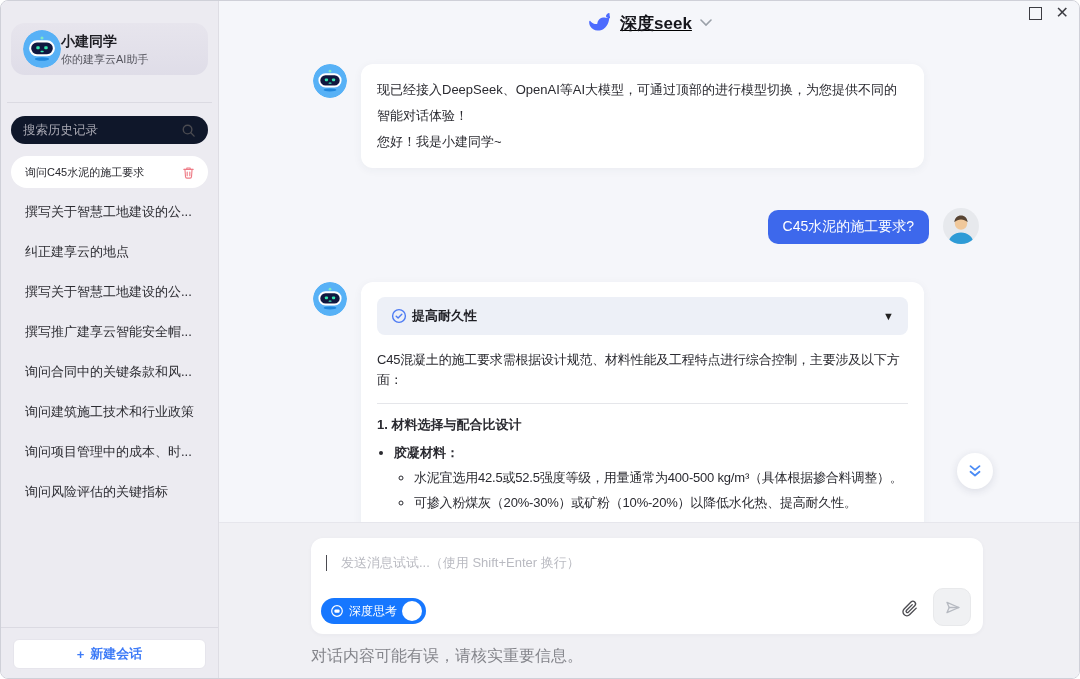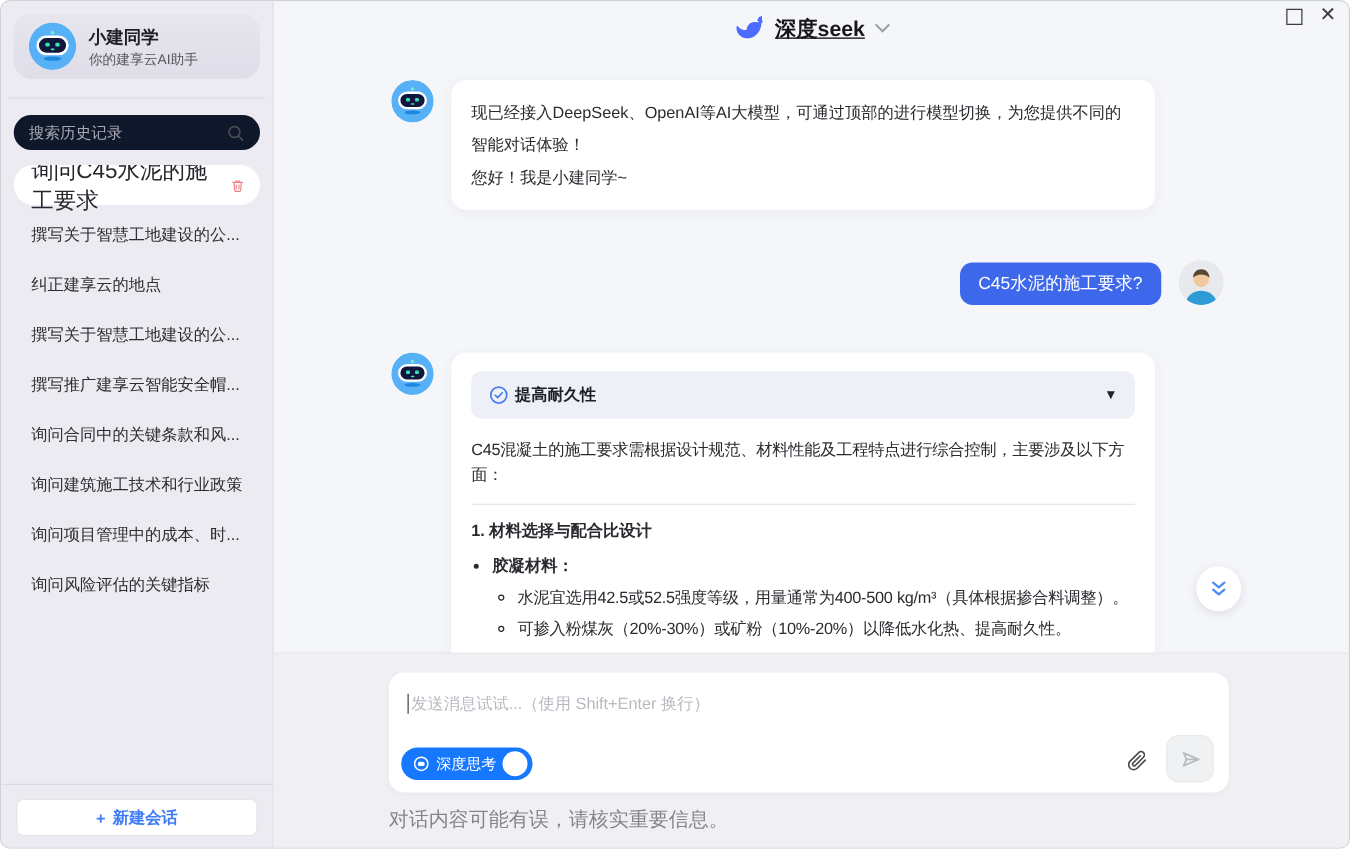--- a/index.html
+++ b/index.html
@@ -1,29 +1,29 @@
 <!DOCTYPE html>
 <html><head>
 <meta charset="utf-8">
 <style>
   * { margin:0; padding:0; box-sizing:border-box; }
   html,body { width:1080px; height:679px; background:#fff; font-family:"Liberation Sans","DejaVu Sans",sans-serif; }
   .window { width:1080px; height:679px; border:1px solid #cfd0d8; border-radius:8px; overflow:hidden; display:flex; background:#F5F6FA; position:relative; }
 
   
   .sidebar { width:218px; min-width:218px; background:#ECEBF1; border-right:1px solid #dedde4; display:flex; flex-direction:column; padding:10px 0 9px 0; }
-  .profile-card { margin:0 10px; background:linear-gradient(180deg,#E7E5ED,#DFDDE8); border-radius:14px; padding:7px 12px; display:flex; align-items:center; gap:10px; height:52px; }
+  .profile-card { margin:12px 10px; background:linear-gradient(180deg,#E7E5ED,#DFDDE8); border-radius:14px; padding:7px 12px; display:flex; align-items:center; height:52px; }
   .app-name { font-size:14px; font-weight:bold; color:#1e1e24; line-height:1.5; }
   .app-sub { font-size:11px; color:#55555e; }
   .sb-divider { height:1px; background:#dbdae2; margin:15px 6px 13px 6px; }
   .search-box { margin:0 10px; height:28px; background:#0f172a; border-radius:14px; display:flex; align-items:center; padding:0 12px; cursor:text; }
   .search-ph { flex:1; font-size:12.5px; color:#a8a8b2; }
   .history { margin-top:12px; flex:1; overflow:hidden; }
   .hist-active { margin:0 10px 4px 10px; height:32px; background:#fff; border-radius:16px; display:flex; align-items:center; justify-content:space-between; padding:0 12px 0 14px; cursor:pointer; }
-  .hist-active span { font-size:18px; color:#26262c; }
+  .hist-active span { font-size:11px; color:#26262c; }
   .hist-item { height:40px; line-height:40px; padding:0 16px 0 24px; font-size:13px; color:#2c2c32; white-space:nowrap; overflow:hidden; cursor:pointer; }
   .sb-bottom { border-top:1px solid #dbdae2; padding:11px 12px 0 12px; }
   .new-chat { width:100%; height:30px; background:#fff; border:1px solid #e6e5ec; border-radius:6px; color:#3E7BF7; font-size:13px; font-weight:bold; display:flex; align-items:center; justify-content:center; gap:6px; cursor:pointer; font-family:inherit; }
 
   
   .bot-avatar { flex:none; border-radius:50%; }
 
   
   .main { flex:1; display:flex; flex-direction:column; position:relative; background:#F5F6FA; }
   .header { height:44px; display:flex; align-items:center; justify-content:center; position:relative;text-decoration:underline; }
@@ -52,21 +52,21 @@
   ul.l1 > li { margin-bottom:14px; }
   ul.l1 > li > .b-title { font-weight:bold; }
   ul.l2 { list-style:circle; padding-left:20px; margin-top:6px; }
   ul.l2 li { margin-top:5px; line-height:20px; letter-spacing:-.2px; }
 
   .scroll-btn { position:absolute; right:86px; bottom:189px; width:36px; height:36px; border-radius:50%; background:#fff; box-shadow:0 2px 8px rgba(30,40,70,.12); display:flex; align-items:center; justify-content:center; cursor:pointer; }
 
   
   .composer-panel { height:156px; background:#F0F0F4; border-top:1px solid #e6e6ec; padding-top:15px; }
   .composer { width:672px; margin-left:92px; height:96px; background:#fff; border-radius:12px; position:relative; box-shadow:0 1px 4px rgba(40,50,80,.04); cursor:text; }
-  .ph-row { position:absolute; top:16px; left:15px; display:flex; align-items:center; gap:2px; }
+  .ph-row { position:absolute; top:16px; left:15px; display:flex; align-items:center; gap:14px; }
   .caret-bar { width:1px; height:16px; background:#4a4a50; }
   .ph-text { font-size:13px; color:#b9bac1; }
   .deep-pill { position:absolute; left:10px; bottom:10px; height:26px; border-radius:13px; background:#1677FF; display:flex; align-items:center; gap:5px; padding:0 4px 0 9px; cursor:pointer; }
   .deep-pill .lbl { color:#fff; font-size:12px; font-weight:normal; }
   .knob { width:20px; height:20px; border-radius:50%; background:#fff; }
   .attach { position:absolute; right:64px; bottom:16px; cursor:pointer; }
   .send-btn { position:absolute; right:12px; bottom:8px; width:38px; height:38px; border-radius:10px; background:#F0F1F3; border:1px solid #e8e9eb; display:flex; align-items:center; justify-content:center; cursor:pointer; }
   .disclaimer { margin:12px 0 0 92px; font-size:16px; color:#84858b; }
 </style>
 </head>

